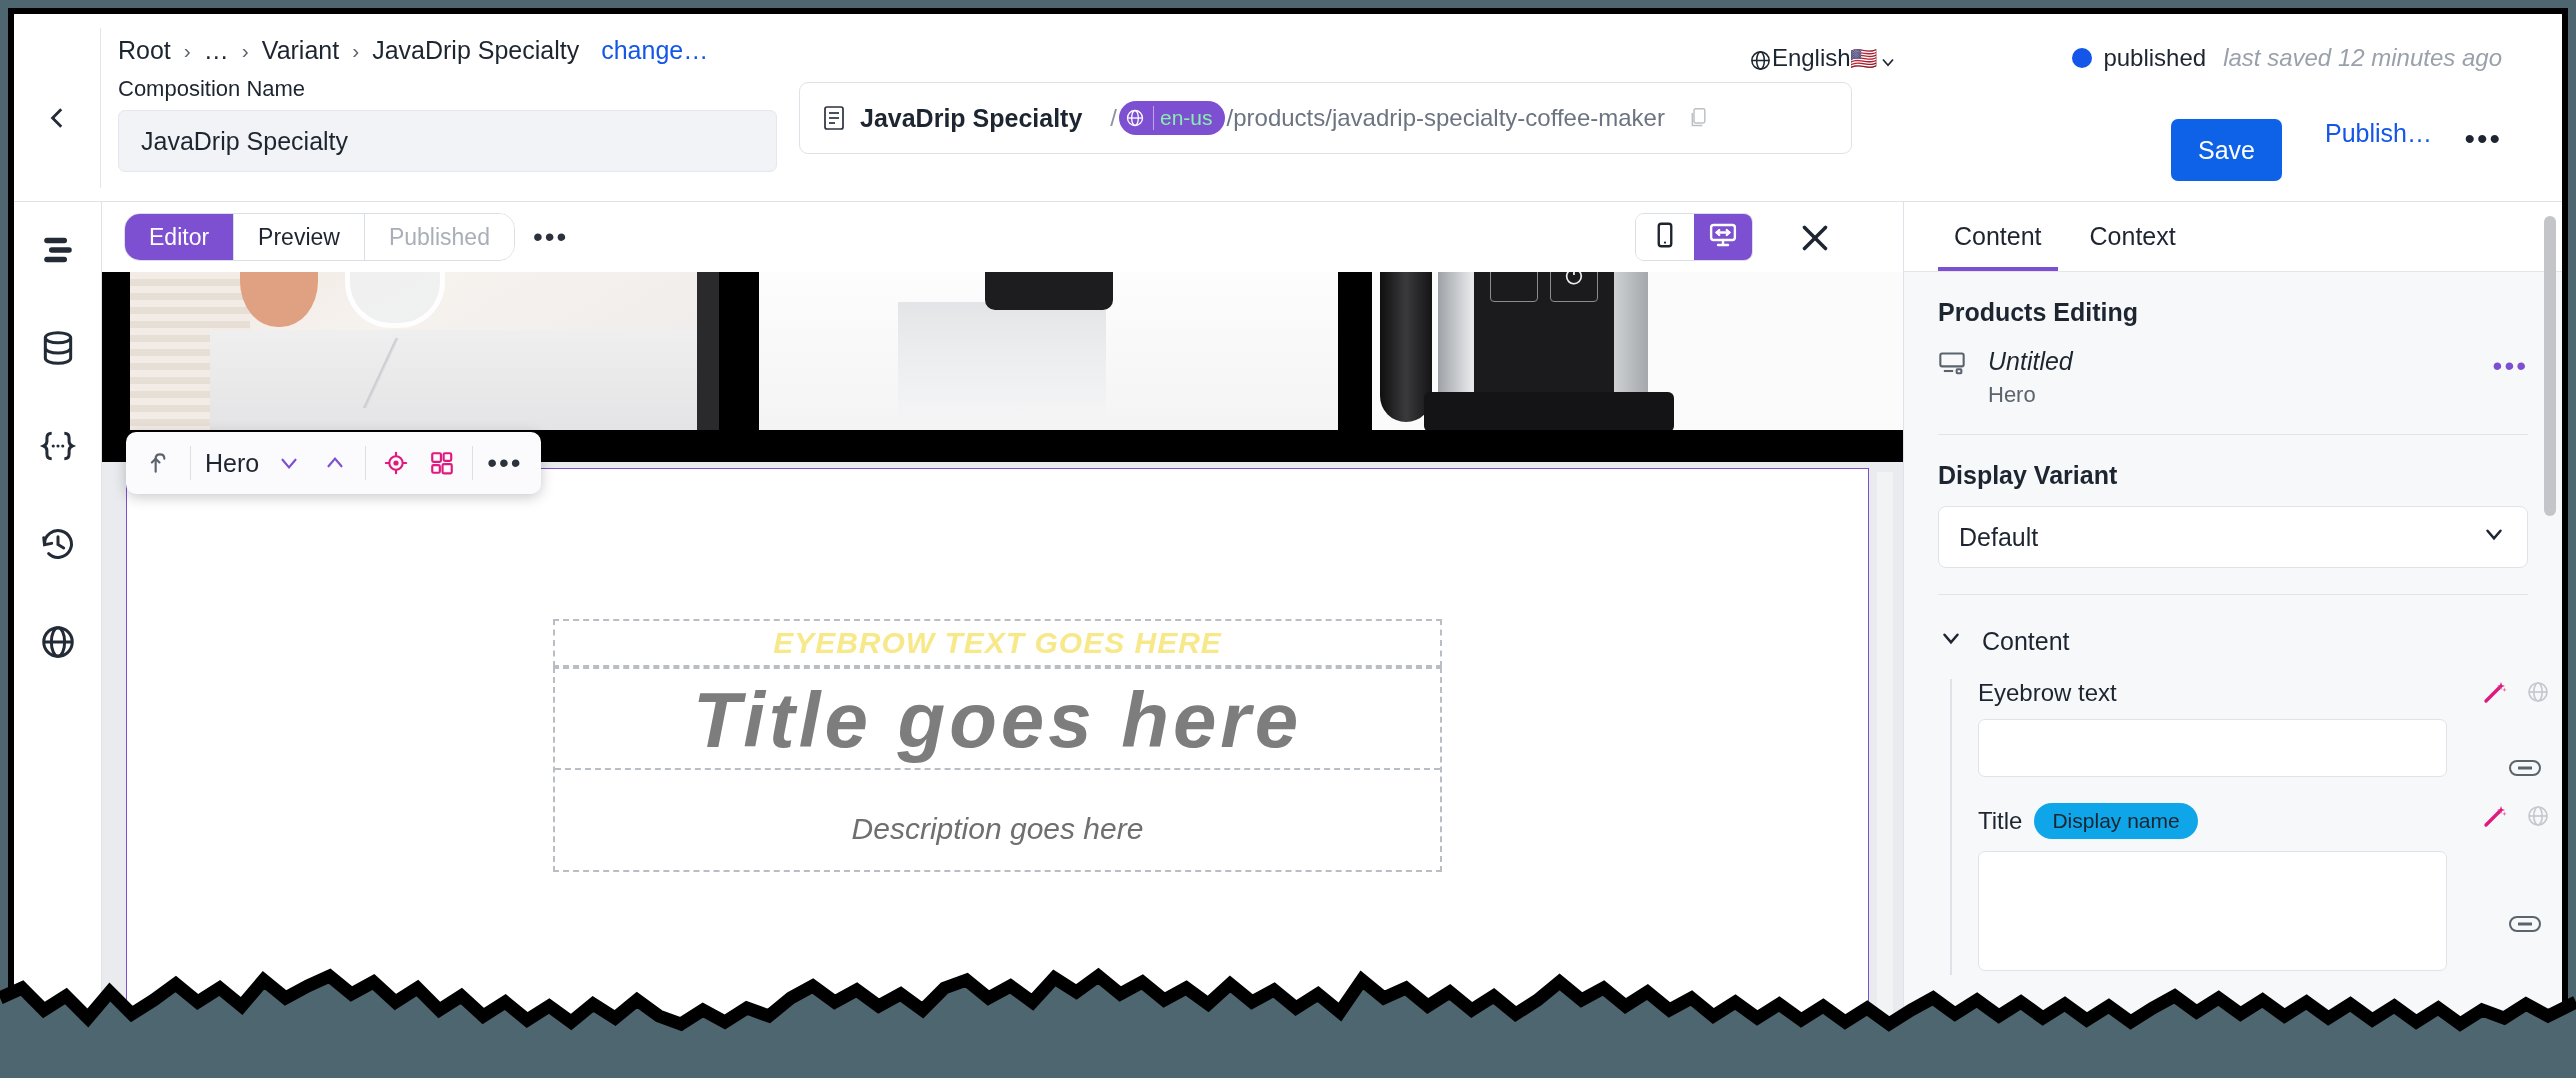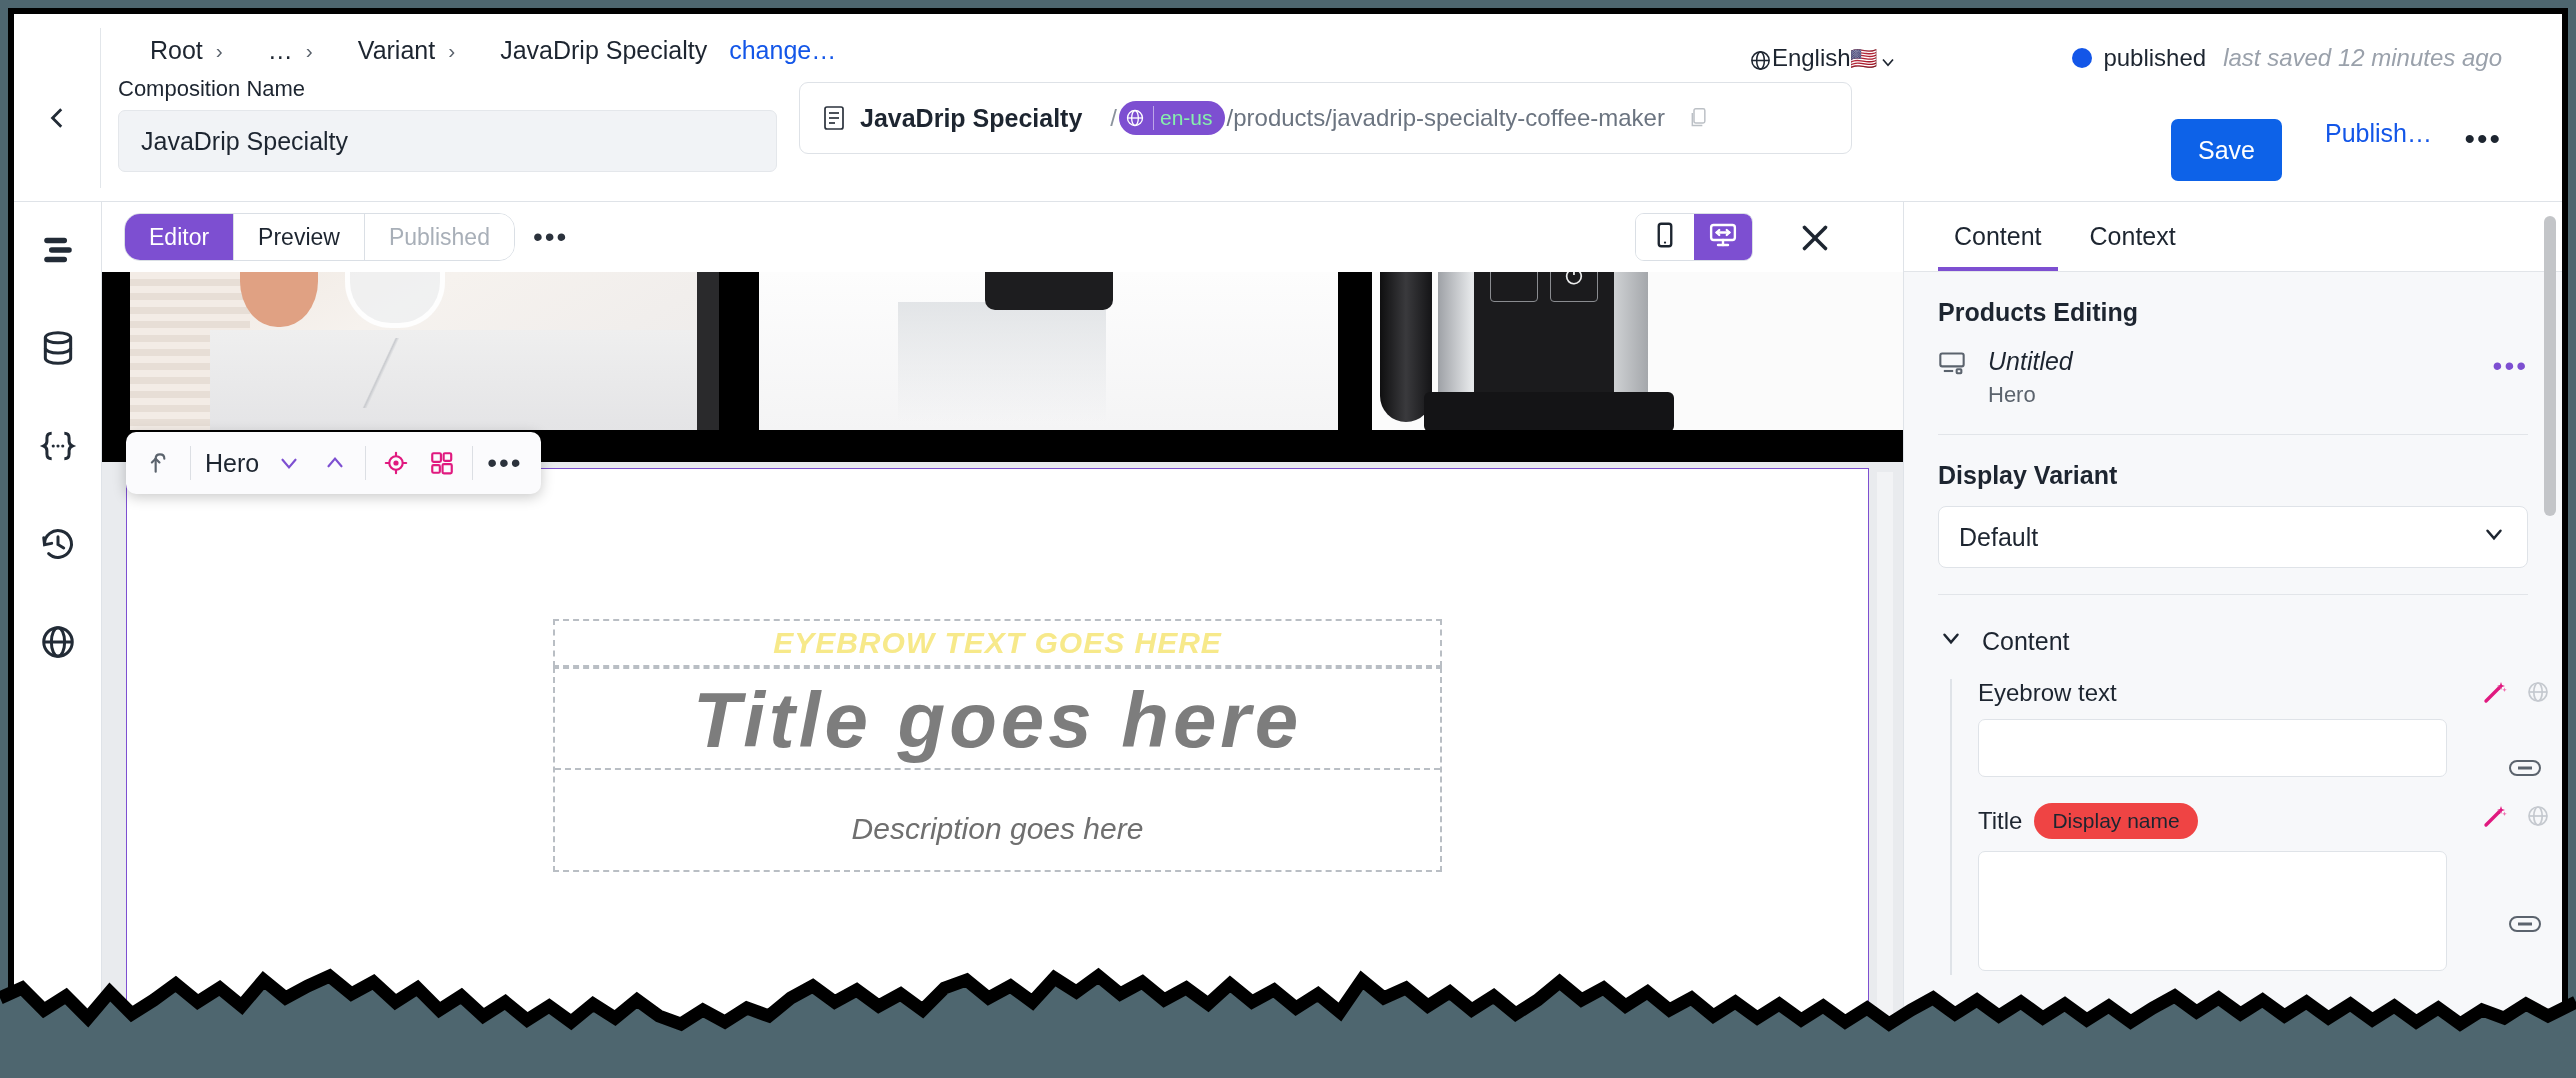--- a/index.html
+++ b/index.html
@@ -44,21 +44,21 @@
     position: absolute; left: 86px; top: 14px;
     width: 1px; height: 160px; background: #e2e6ea;
   }
 
   
   .breadcrumb {
     position: absolute; left: 104px; top: 22px;
     display: flex; align-items: center; gap: 13px;
     font-size: 25px; color: #1d2530;
   }
-  .breadcrumb .crumb { cursor: pointer; white-space: nowrap; margin-left: 32px; }
+  .breadcrumb .crumb { cursor: pointer; white-space: nowrap; }
   .breadcrumb .sep { color: #5a626c; font-size: 21px; }
   .breadcrumb .change {
     color: #1356e8; cursor: pointer; margin-left: 9px; font-size: 25px;
   }
 
   
   .comp-block { position: absolute; left: 104px; top: 62px; width: 659px; }
   .comp-label { font-size: 22px; color: #1d2530; margin-bottom: 8px; }
   .comp-input {
     width: 659px; height: 62px;
@@ -325,21 +325,21 @@
 
   .accordion { display:flex; align-items:center; gap: 18px; padding: 0 34px; margin-top: 30px; }
   .accordion svg { width: 26px; height: 26px; stroke:#1d2530; stroke-width:2.3; fill:none; }
   .accordion span { font-size: 25px; color: #1d2530; }
 
   .field-group { margin: 22px 0 0 46px; padding-left: 26px; border-left: 2px solid #dfe3e8; padding-right: 18px; }
   .field { margin-bottom: 26px; position: relative; }
   .field-head { display: flex; align-items: center; gap: 12px; }
   .field-name { font-size: 24px; color: #1d2530; }
   .badge {
-    background: #ef4444; color: #1d2530; border-radius: 997px;
+    background: #0ea5e9; color: #1d2530; border-radius: 997px;
     padding: 6px 18px; font-size: 21px;
   }
   .field-tools { position: absolute; right: -6px; top: 0; display: flex; align-items: center; gap: 18px; }
   .wand svg { width: 26px; height: 26px; display:block; }
   .gl svg { width: 24px; height: 24px; stroke:#c5c9cf; stroke-width:1.7; fill:none; display:block; }
   .field-input {
     margin-top: 12px; width: 469px; height: 58px;
     background: #fff; border: 1px solid #dfe3e8; border-radius: 7px;
     font-size: 23px; padding: 0 16px; font-family: "Liberation Sans", sans-serif;
   }

